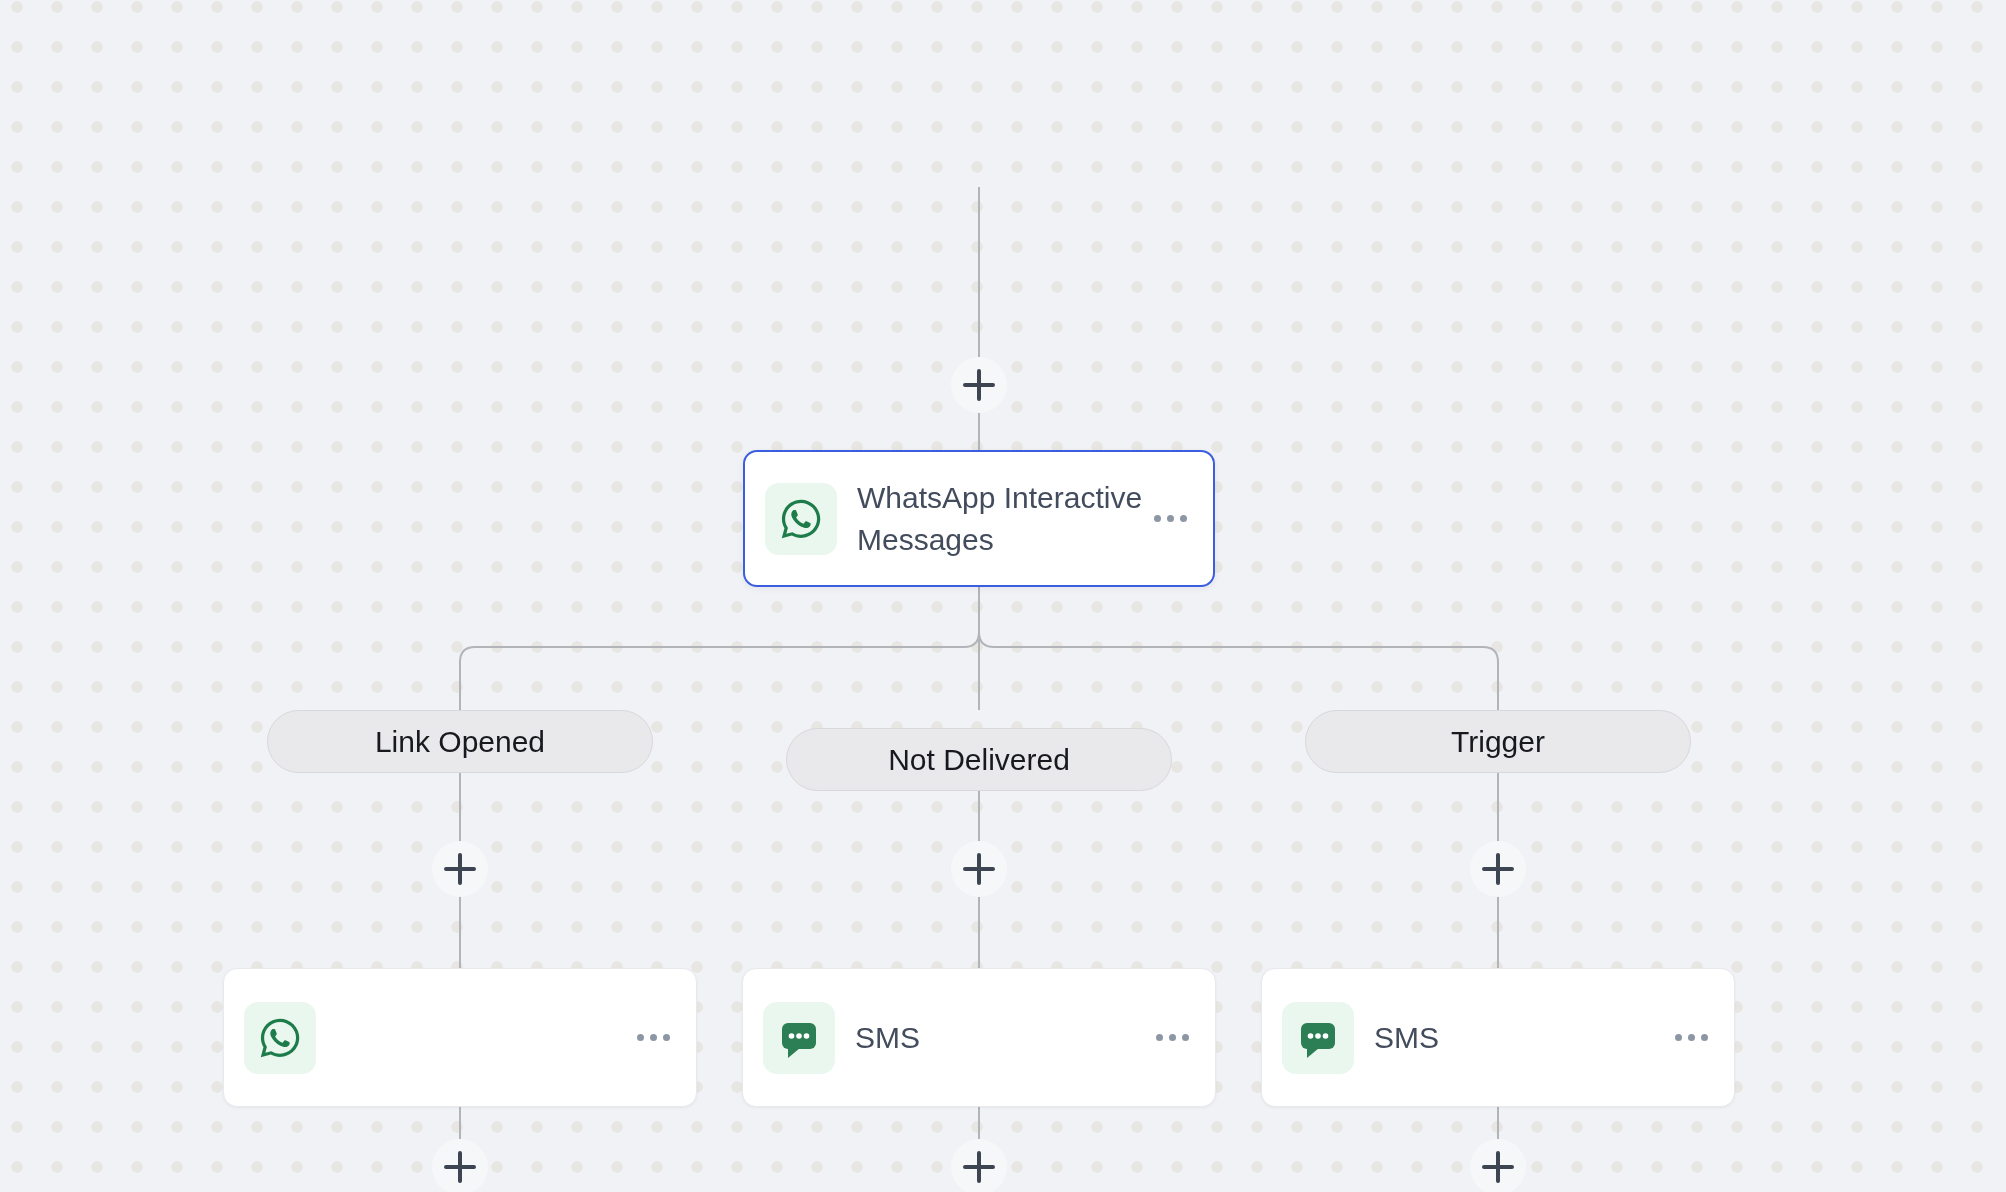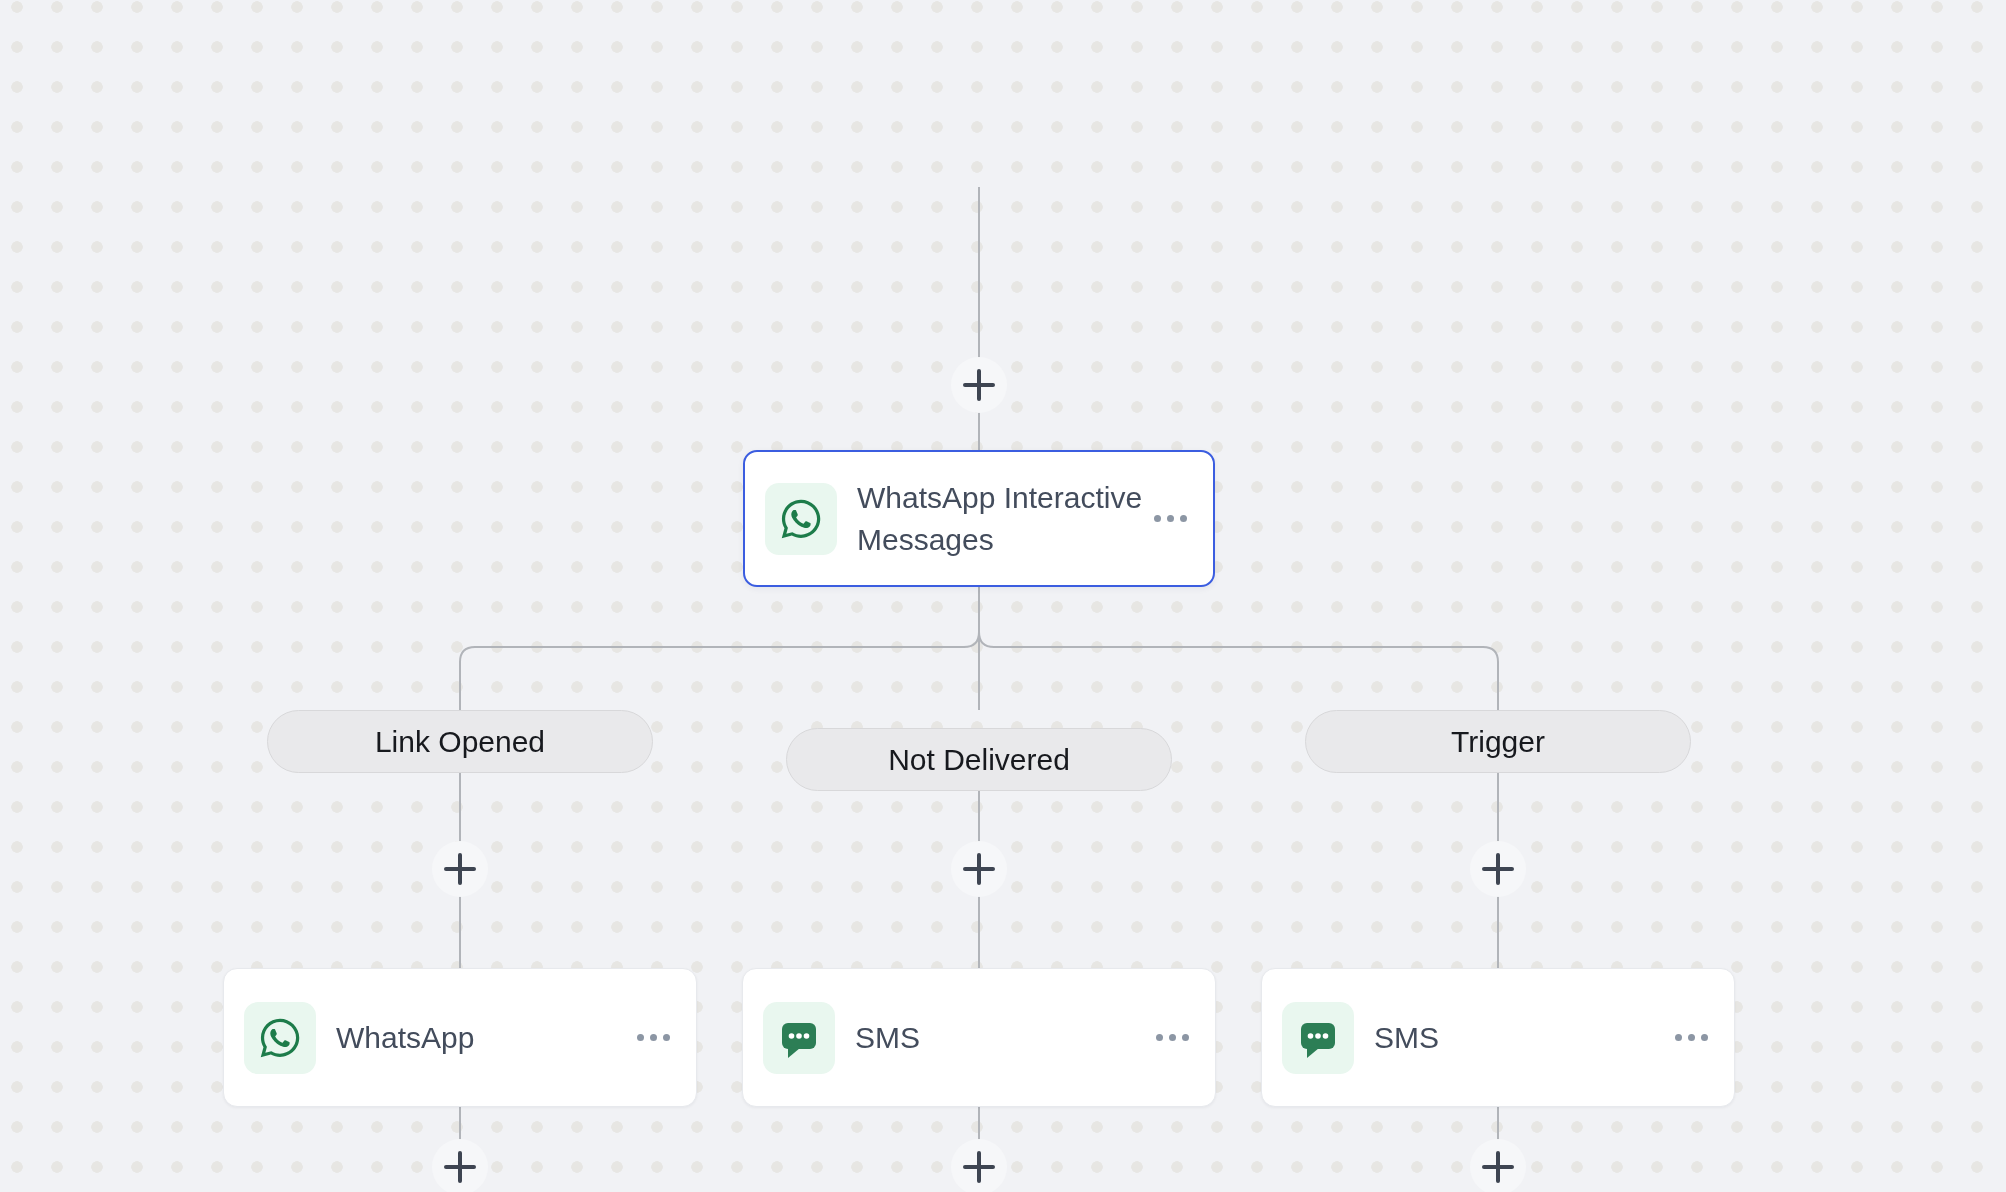--- a/index.html
+++ b/index.html
@@ -168,21 +168,20 @@
   <div class="pill col1">Link Opened</div>
   <div class="pill col2">Not Delivered</div>
   <div class="pill col3">Trigger</div>
 
   <div class="node action col1">
     <span class="icon-tile">
       <svg width="44" height="44" viewBox="0 0 448 512" style="color:var(--whatsapp-green)" fill="currentColor">
         <path d="M380.9 97.1C339 55.1 283.2 32 223.9 32c-122.4 0-222 99.6-222 222 0 39.1 10.2 77.3 29.6 111L0 480l117.7-30.9c32.4 17.7 68.9 27 106.1 27h.1c122.3 0 224.1-99.6 224.1-222 0-59.3-25.2-115-67.1-157zm-157 341.6c-33.2 0-65.7-8.9-94-25.7l-6.7-4-69.8 18.3L72 359.2l-4.4-7c-18.5-29.4-28.2-63.3-28.2-98.2 0-101.7 82.8-184.5 184.6-184.5 49.3 0 95.6 19.2 130.4 54.1 34.8 34.9 56.2 81.2 56.1 130.5 0 101.8-84.9 184.6-186.6 184.6zm101.2-138.2c-5.5-2.8-32.8-16.2-37.9-18-5.1-1.9-8.8-2.8-12.5 2.8-3.7 5.6-14.3 18-17.6 21.8-3.2 3.7-6.5 4.2-12 1.4-32.6-16.3-54-29.1-75.5-66-5.7-9.8 5.7-9.1 16.3-30.3 1.8-3.7.9-6.9-.5-9.7-1.4-2.8-12.5-30.1-17.1-41.2-4.5-10.8-9.1-9.3-12.5-9.5-3.2-.2-6.9-.2-10.6-.2-3.7 0-9.7 1.4-14.8 6.9-5.1 5.6-19.4 19-19.4 46.3 0 27.3 19.9 53.7 22.6 57.4 2.8 3.7 39.1 59.7 94.8 83.8 35.2 15.2 49 16.5 66.6 13.9 10.7-1.6 32.8-13.4 37.4-26.4 4.6-13 4.6-24.1 3.2-26.4-1.3-2.5-5-3.9-10.5-6.6z"></path>
       </svg>
     </span>
-    <span class="node-title">WhatsApp</span>
     <button class="ellipsis">
       <i></i>
         <i></i>
         <i></i>
     </button>
   </div>
 
   <div class="node action col2">
     <span class="icon-tile">
       <svg width="48" height="48" viewBox="0 0 48 48" style="color:var(--sms-green)">

